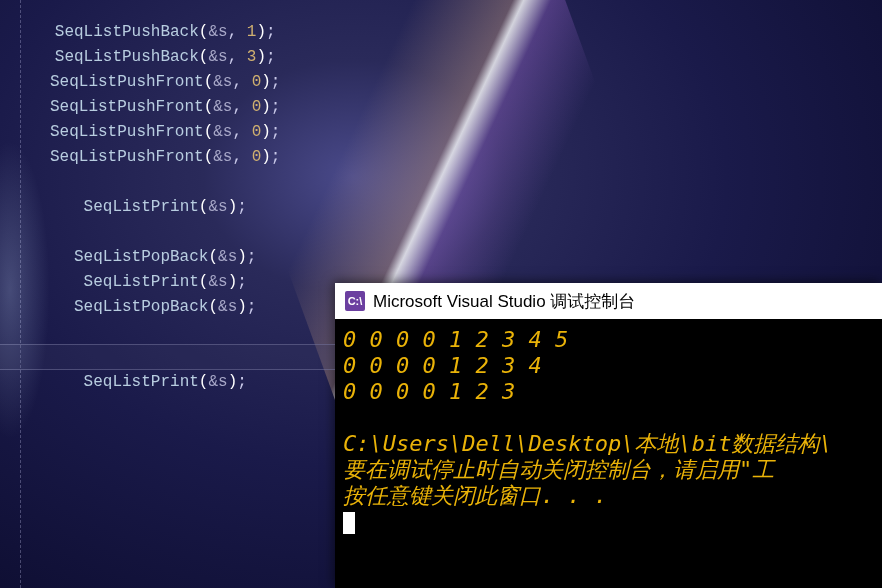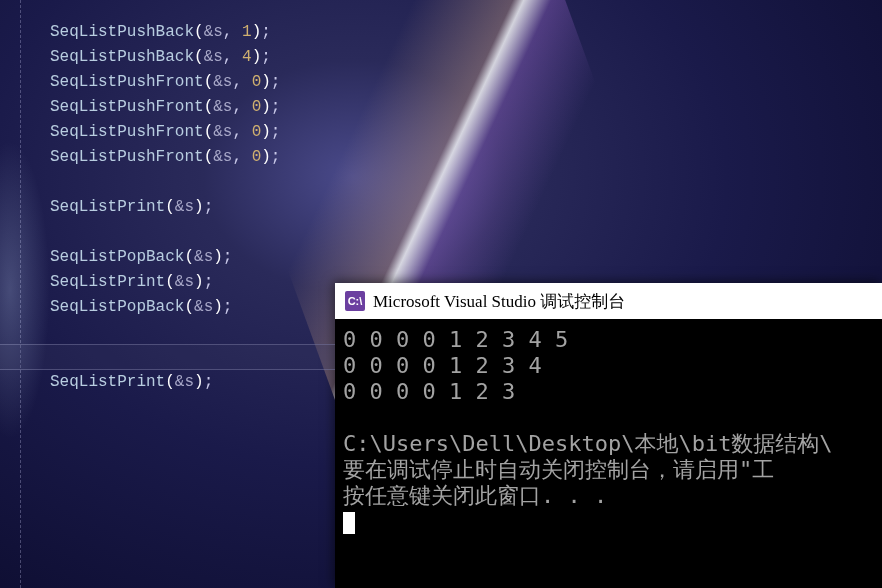--- a/index.html
+++ b/index.html
@@ -34,21 +34,21 @@
     left: 50px;
     font-size: 16px;
     line-height: 25px;
     color: #c8c8e8;
   }
   .gutter {
     position: absolute;
     top: 0; left: 20px; width: 6px; height: 588px;
     border-left: 1px dashed rgba(180,180,220,0.35);
   }
-  .code-line { white-space: pre; }
+  .code-line { white-space: pre; text-align: center; }
   .fn { color: #b8cde0; }
   .paren { color: #ffffff; }
   .amp { color: #a8a8c8; }
   .comma { color: #c8c8e8; }
   .num { color: #d0b070; }
   .semi { color: #c8c8e8; }
   .highlight-line {
     position: absolute;
     left: 0;
     width: 335px;
@@ -83,48 +83,49 @@
     font-size: 11px;
     font-family: Arial, sans-serif;
     display: flex;
     align-items: center;
     justify-content: center;
     border-radius: 2px;
     font-weight: bold;
   }
   .title-text {
     color: #000000;
-    font-family: Liberation Serif, serif;
+    font-family: Liberation Sans, sans-serif;
     font-size: 17px;
     text-align: center;
   }
   .console-body {
     padding: 8px 8px;
-    color: #a3a3a3;
+    color: #eab308;
     font-family: "NSimSun", SimSun, Consolas, monospace;
     font-size: 22px;
     line-height: 26px;
     white-space: pre;
+    font-style: italic;
   }
   .cursor {
     display: inline-block;
     width: 12px;
     height: 22px;
     background: #ffffff;
     vertical-align: text-bottom;
   }
 </style>
 </head>
 <body>
 
 <div class="gutter"></div>
 
 <div class="editor" id="editor">
     <div class="code-line"><span class="fn">SeqListPushBack</span><span class="paren">(</span><span class="amp">&amp;s</span><span class="comma">, </span><span class="num">1</span><span class="paren">)</span><span class="semi">;</span></div>
-    <div class="code-line"><span class="fn">SeqListPushBack</span><span class="paren">(</span><span class="amp">&amp;s</span><span class="comma">, </span><span class="num">4</span><span class="paren">)</span><span class="semi">;</span></div>
+    <div class="code-line"><span class="fn">SeqListPushBack</span><span class="paren">(</span><span class="amp">&amp;s</span><span class="comma">, </span><span class="num">3</span><span class="paren">)</span><span class="semi">;</span></div>
     <div class="code-line"><span class="fn">SeqListPushFront</span><span class="paren">(</span><span class="amp">&amp;s</span><span class="comma">, </span><span class="num">0</span><span class="paren">)</span><span class="semi">;</span></div>
     <div class="code-line"><span class="fn">SeqListPushFront</span><span class="paren">(</span><span class="amp">&amp;s</span><span class="comma">, </span><span class="num">0</span><span class="paren">)</span><span class="semi">;</span></div>
     <div class="code-line"><span class="fn">SeqListPushFront</span><span class="paren">(</span><span class="amp">&amp;s</span><span class="comma">, </span><span class="num">0</span><span class="paren">)</span><span class="semi">;</span></div>
     <div class="code-line"><span class="fn">SeqListPushFront</span><span class="paren">(</span><span class="amp">&amp;s</span><span class="comma">, </span><span class="num">0</span><span class="paren">)</span><span class="semi">;</span></div>
     <div class="code-line">&nbsp;</div>
     <div class="code-line"><span class="fn">SeqListPrint</span><span class="paren">(</span><span class="amp">&amp;s</span><span class="paren">)</span><span class="semi">;</span></div>
     <div class="code-line">&nbsp;</div>
     <div class="code-line"><span class="fn">SeqListPopBack</span><span class="paren">(</span><span class="amp">&amp;s</span><span class="paren">)</span><span class="semi">;</span></div>
     <div class="code-line"><span class="fn">SeqListPrint</span><span class="paren">(</span><span class="amp">&amp;s</span><span class="paren">)</span><span class="semi">;</span></div>
     <div class="code-line"><span class="fn">SeqListPopBack</span><span class="paren">(</span><span class="amp">&amp;s</span><span class="paren">)</span><span class="semi">;</span></div>

